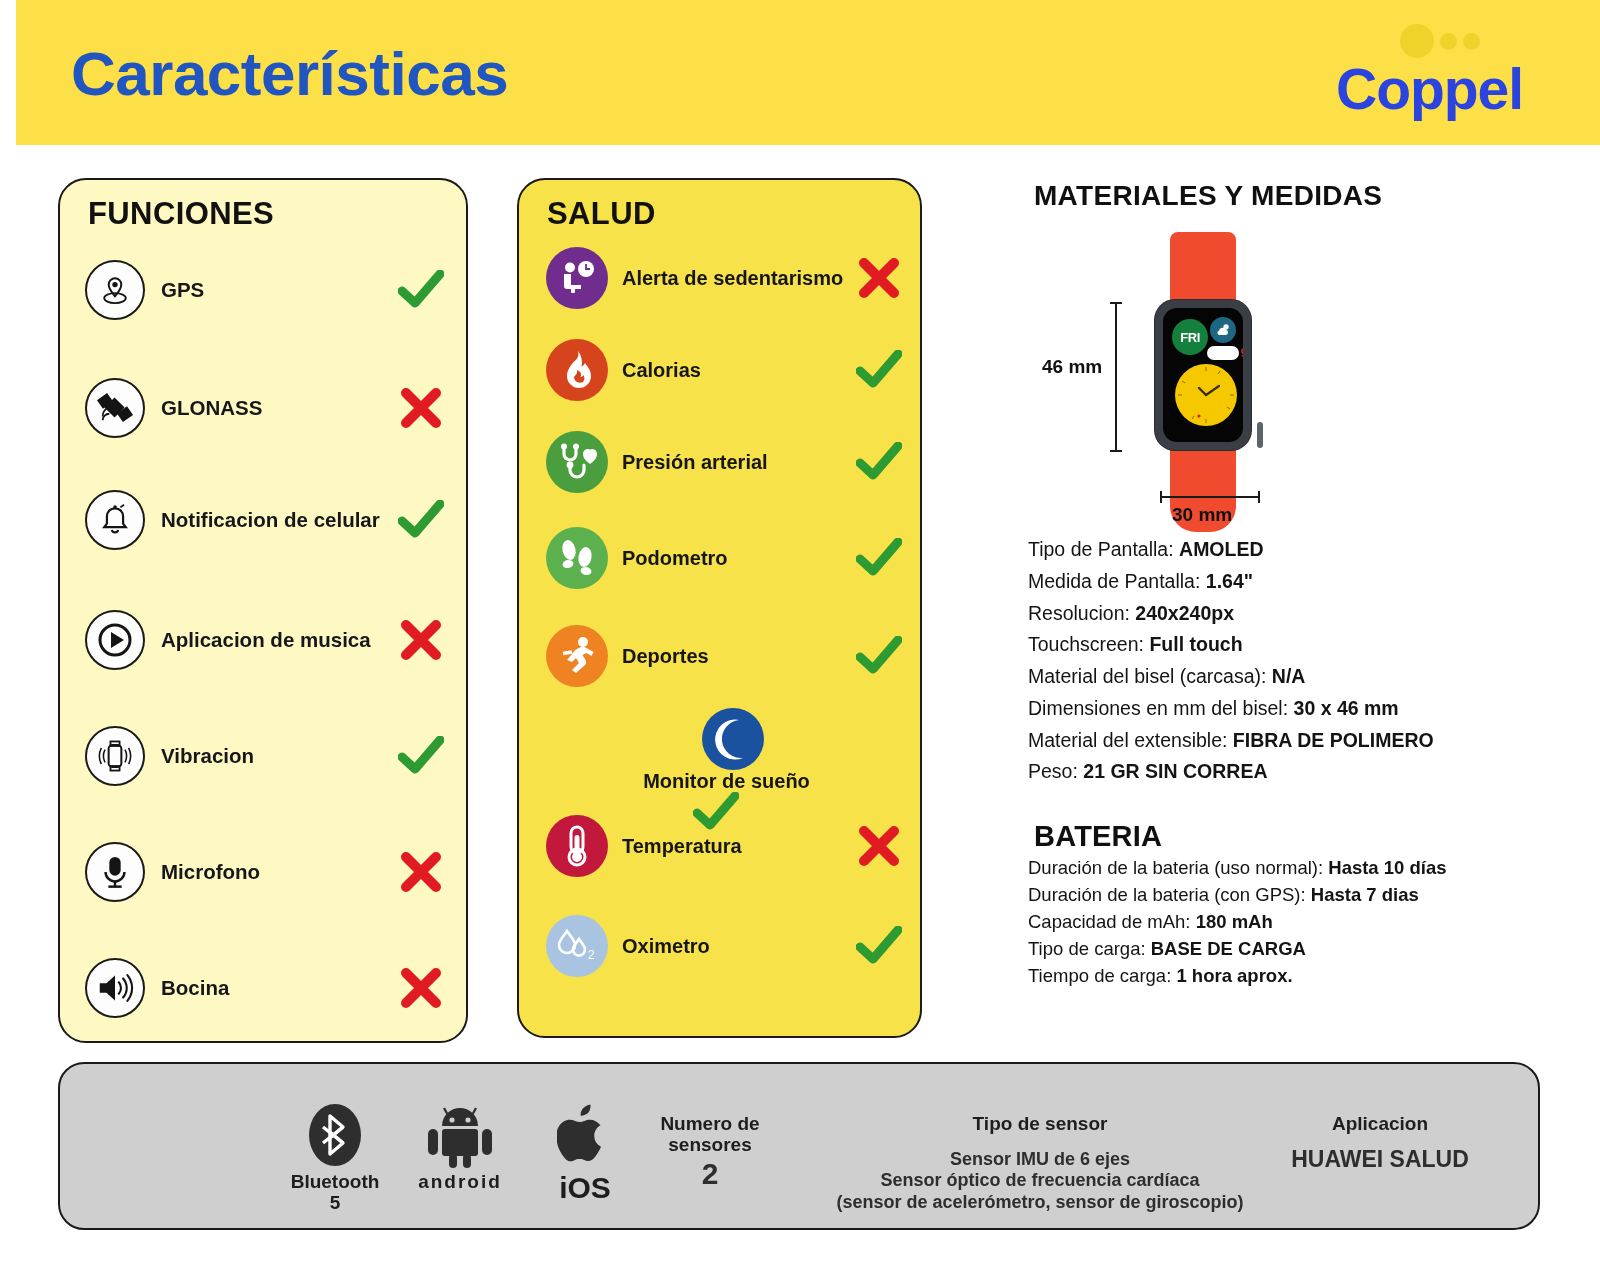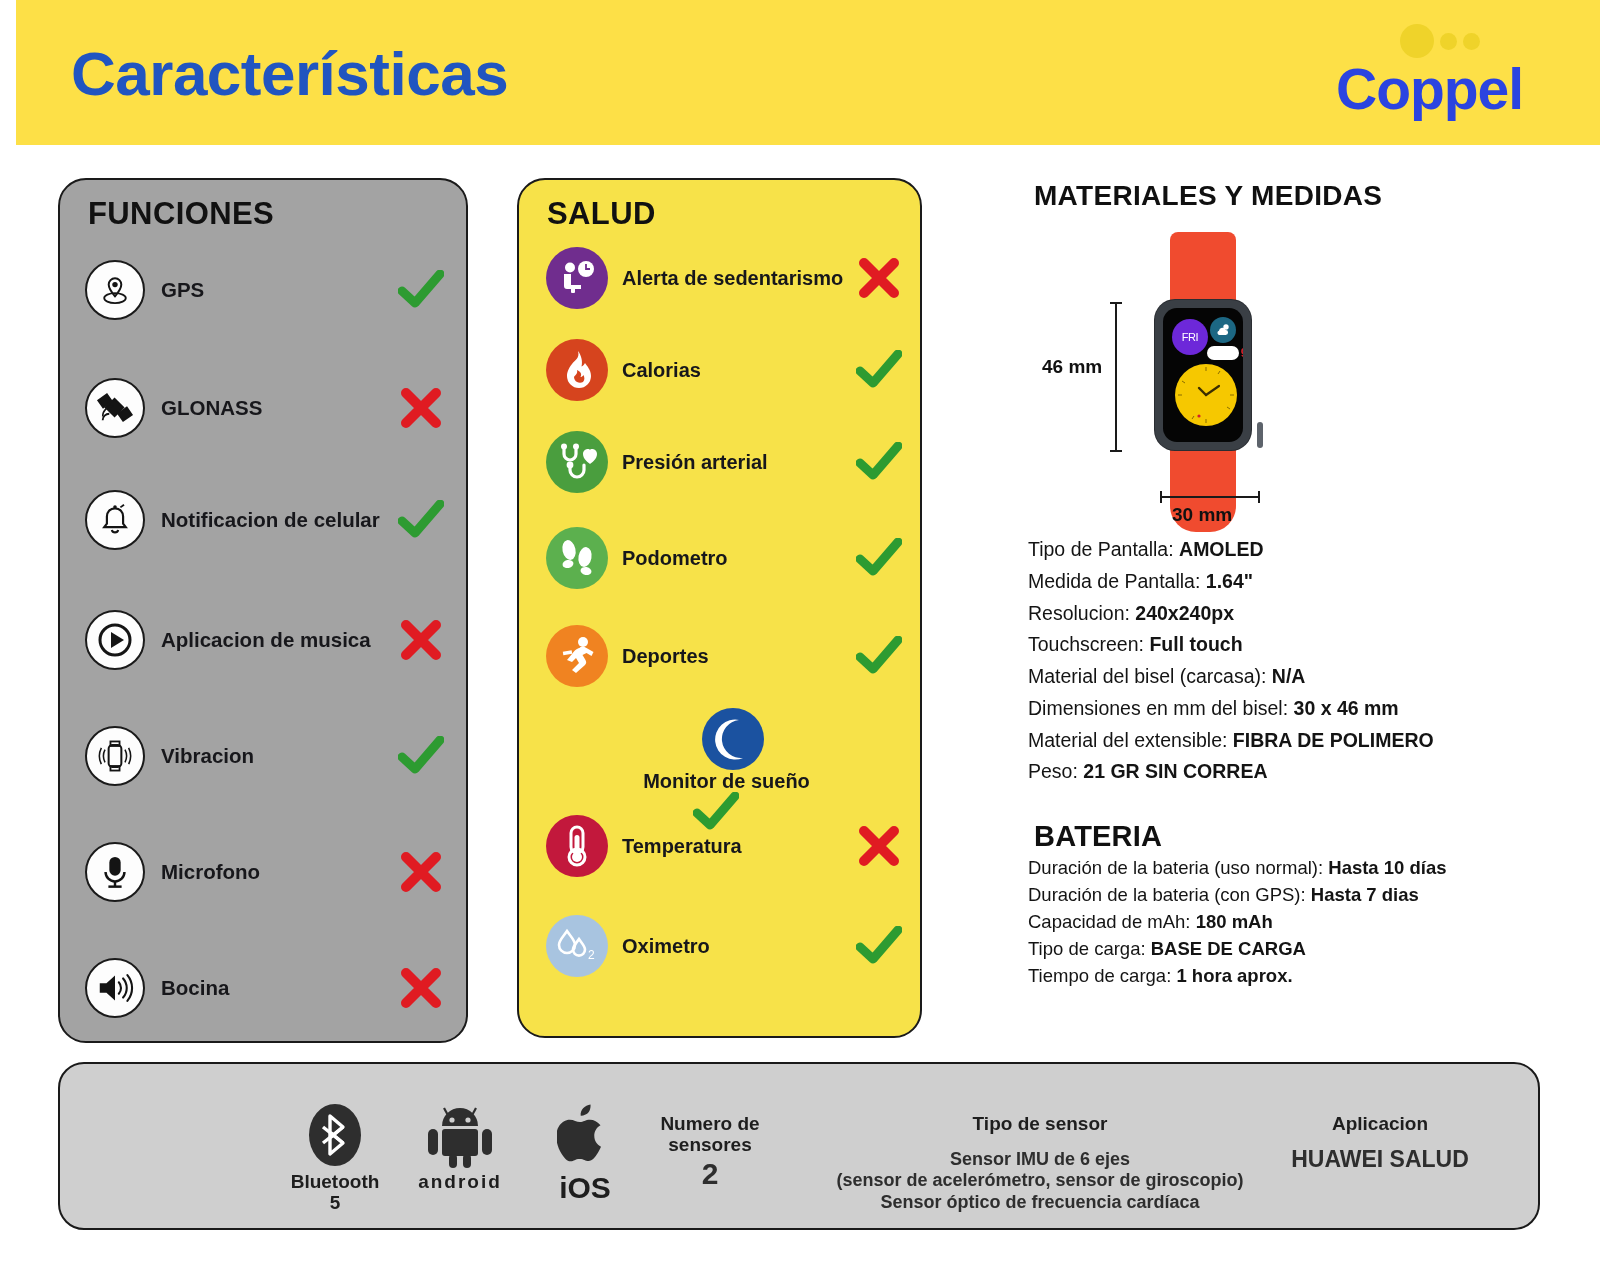--- a/index.html
+++ b/index.html
@@ -38,21 +38,21 @@
 
   
   .panel{
     position:absolute;
     border:2.5px solid #1a1a1a;
     border-radius:28px;
     box-sizing:border-box;
   }
   #panel-funciones{
     left:58px;top:178px;width:410px;height:865px;
-    background:#a3a3a3;
+    background:#fef9c3;
   }
   #panel-salud{
     left:517px;top:178px;width:405px;height:860px;
     background:#F7E249;
   }
   .panel-title{
     position:absolute;left:28px;top:16px;
     font-size:31px;font-weight:bold;color:#111;
     letter-spacing:0.4px;
   }
@@ -114,22 +114,22 @@
   #watch-screen{
     position:absolute;left:8px;top:8px;width:80px;height:134px;
     background:#050505;border-radius:14px;overflow:hidden;
   }
   #watch-crown{
     position:absolute;left:102px;top:122px;width:6px;height:26px;
     background:#5d636b;border-radius:3px;
   }
   #w-fri{
     position:absolute;left:9px;top:11px;width:36px;height:36px;
-    border-radius:50%;background:#6d28d9;
-    color:#fff;font-size:11px;font-weight:normal;
+    border-radius:50%;background:#15803d;
+    color:#fff;font-size:13px;font-weight:bold;
     display:flex;align-items:center;justify-content:center;
     letter-spacing:-0.4px;
   }
   #w-weather{
     position:absolute;left:47px;top:9px;width:26px;height:26px;
     border-radius:50%;background:#1C6783;
     display:flex;align-items:center;justify-content:center;
   }
   #w-hr{
     position:absolute;left:44px;top:38px;width:32px;height:14px;
@@ -556,21 +556,21 @@
 
   <div class="bb-item" id="bb-sensors">
     <div class="bb-cap">Numero de</div>
     <div class="bb-cap">sensores</div>
     <div class="bb-num">2</div>
   </div>
 
   <div class="bb-item" id="bb-type">
     <div class="bb-cap">Tipo de sensor</div>
     <div class="bb-sub">Sensor IMU de 6 ejes</div>
+    <div class="bb-sub" style="margin-top:0;">Sensor óptico de frecuencia cardíaca</div>
     <div class="bb-sub" style="margin-top:0;">(sensor de acelerómetro, sensor de giroscopio)</div>
-    <div class="bb-sub" style="margin-top:0;">Sensor óptico de frecuencia cardíaca</div>
   </div>
 
   <div class="bb-item" id="bb-app">
     <div class="bb-cap">Aplicacion</div>
     <div class="bb-sub">HUAWEI SALUD</div>
   </div>
 </div>
 
 </body></html>

